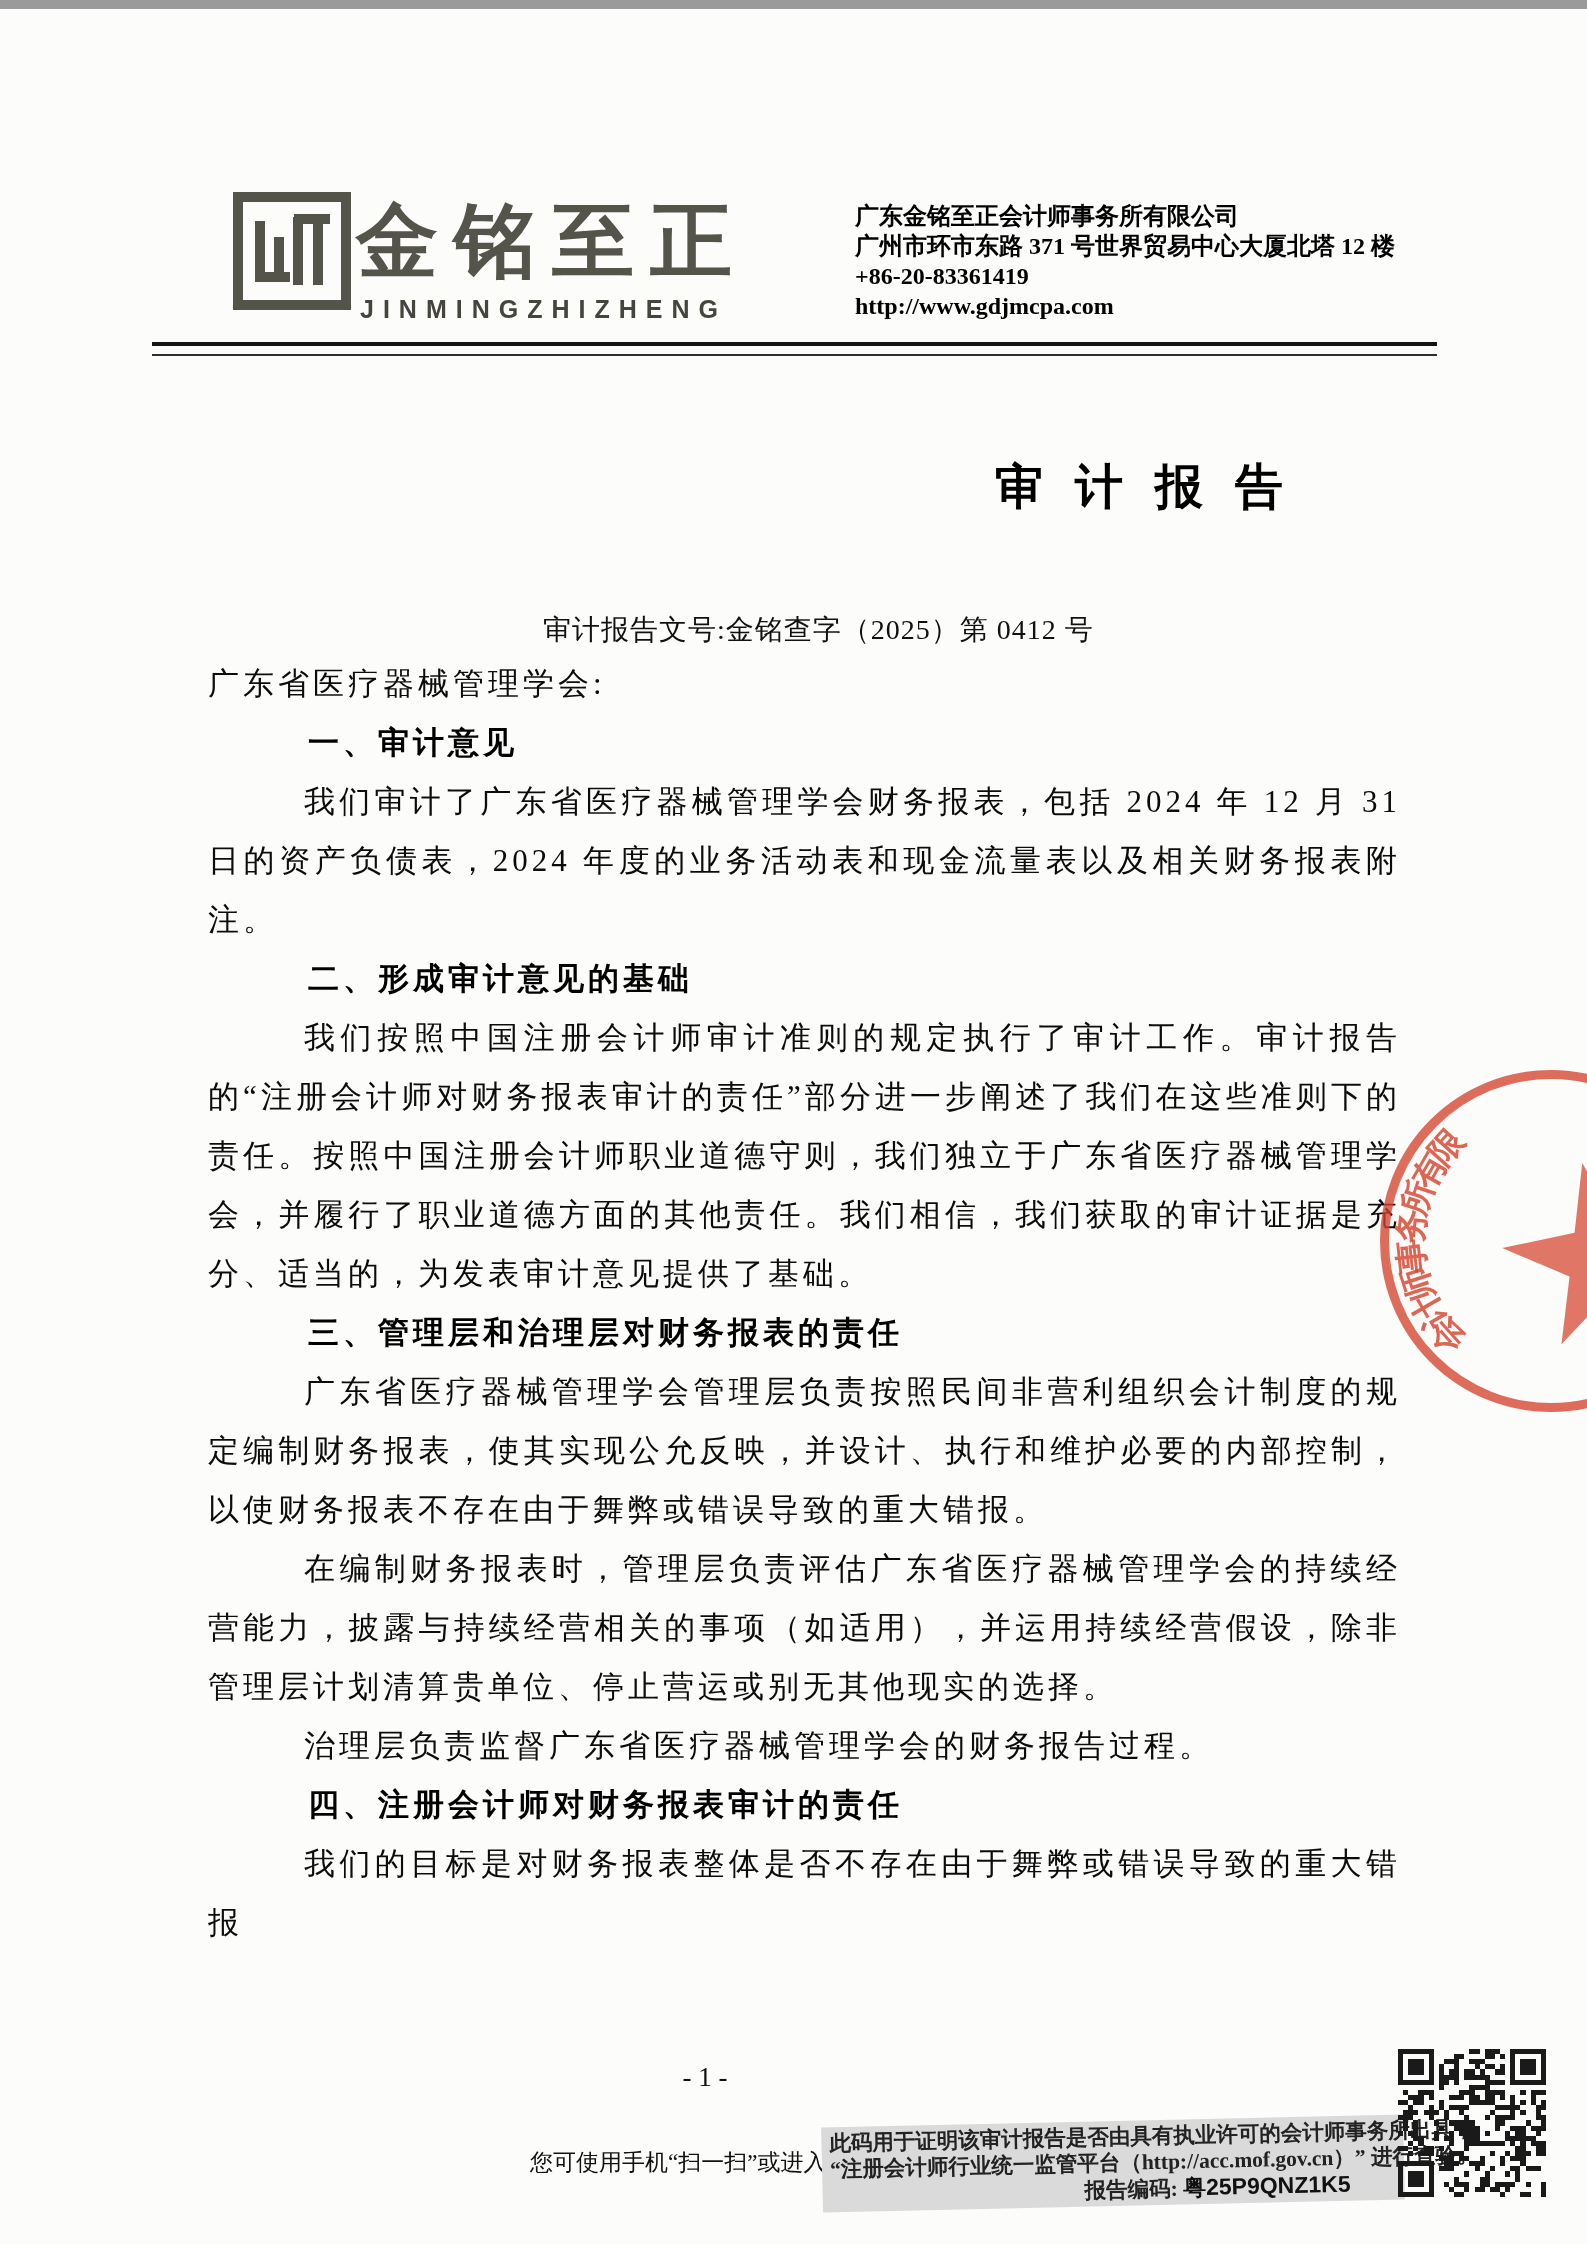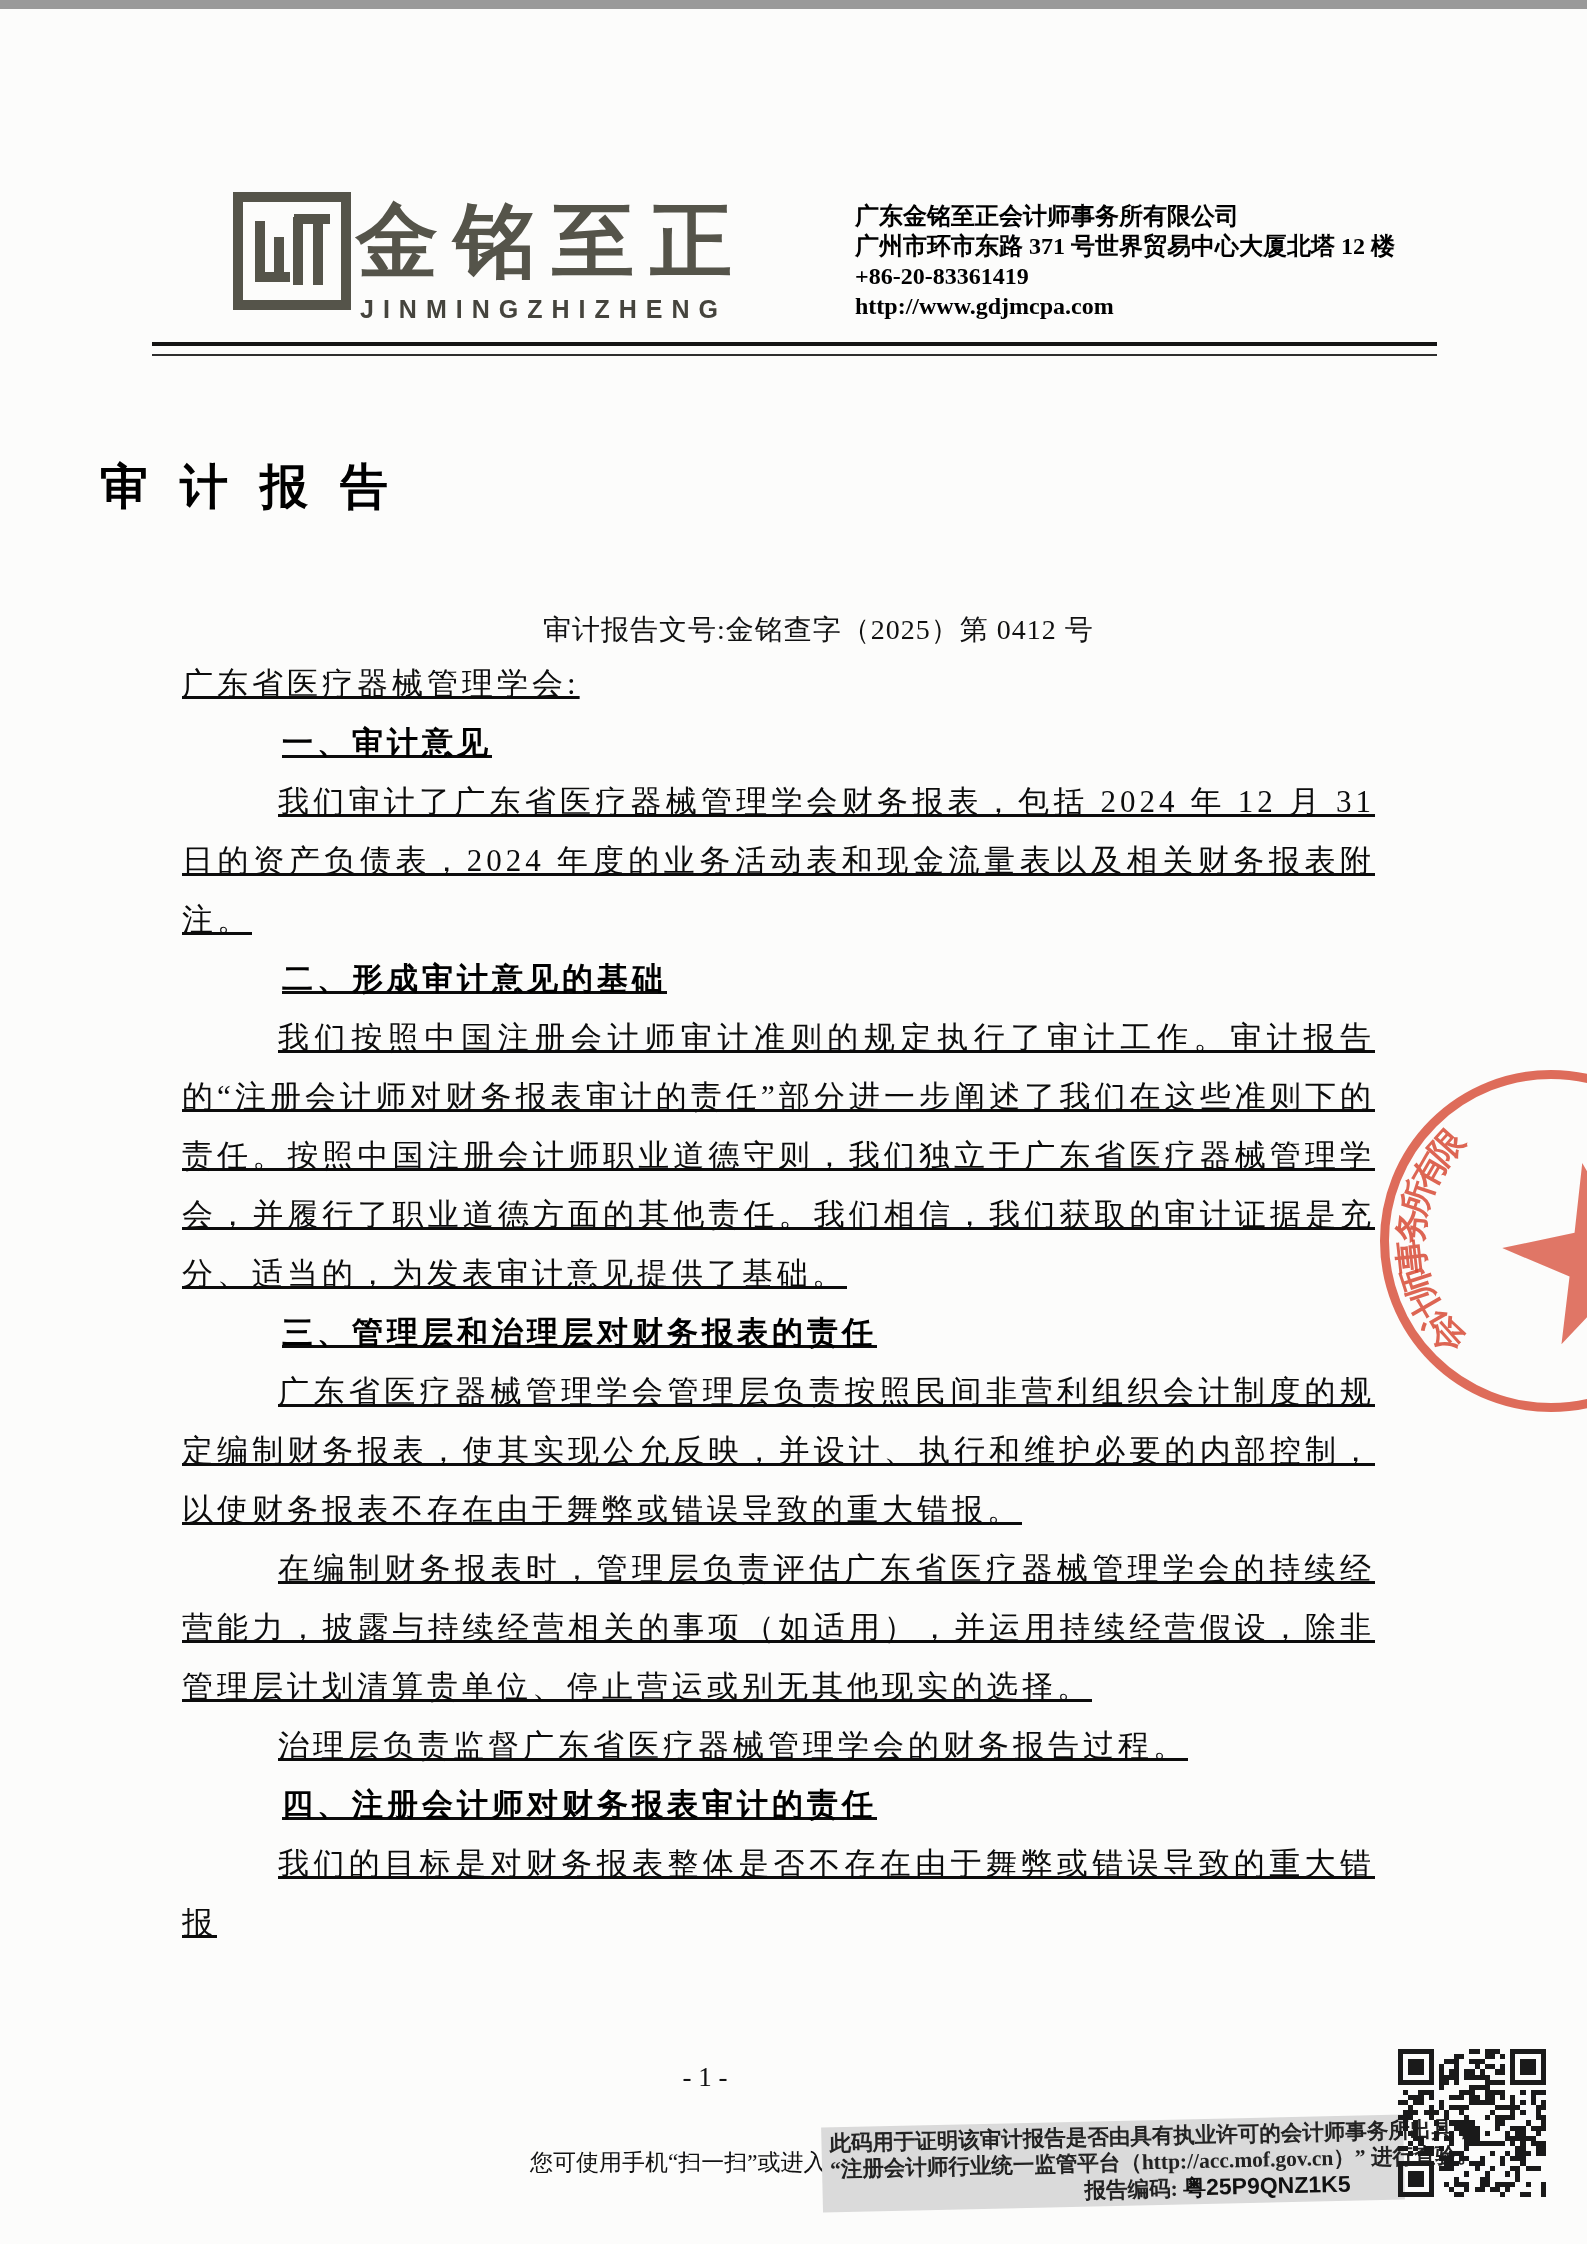--- a/index.html
+++ b/index.html
@@ -12,27 +12,27 @@
            font-family:"Liberation Sans","DejaVu Sans",sans-serif;font-weight:bold;
            font-size:82px;letter-spacing:16px;color:#55544a;white-space:nowrap;}
   .logo-en{position:absolute;left:360px;top:286px;font-family:"Liberation Sans",sans-serif;
            font-weight:bold;font-size:25px;letter-spacing:9px;color:#45443d;white-space:nowrap;}
   .company{position:absolute;top:192px;right:192px;text-align:left;font-weight:bold;
            font-size:24px;line-height:30px;color:#000;}
   .rule-thick{position:absolute;left:152px;top:333px;width:1285px;height:4px;background:#141414;}
   .rule-thin{position:absolute;left:152px;top:345px;width:1285px;height:2px;background:#2e2e2e;}
 
   
-  .title{position:absolute;left:100px;top:446px;width:1193px;text-align:left;
+  .title{position:absolute;left:100px;top:446px;width:1193px;text-align:right;
          font-size:48px;font-weight:bold;letter-spacing:10px;color:#000;white-space:nowrap;}
   .docno{position:absolute;left:543px;top:602px;font-size:28px;letter-spacing:1px;white-space:nowrap;}
 
   
-  .flow{position:absolute;left:182px;top:645px;width:1193px;font-size:31px;line-height:59px;
-        text-align:justify;letter-spacing:4px;color:#0c0c0c;text-decoration:underline;}
+  .flow{position:absolute;left:208px;top:645px;width:1193px;font-size:31px;line-height:59px;
+        text-align:justify;letter-spacing:4px;color:#0c0c0c;}
   .flow p{margin:0;text-indent:96px;}
   .flow p.addr{text-indent:0;}
   .flow h3{margin:0;font-size:31px;line-height:59px;font-weight:bold;text-indent:100px;
            letter-spacing:4px;font-family:"Liberation Sans","DejaVu Sans",sans-serif;color:#000;}
 
   
   .stamp-ring{position:absolute;left:1380px;top:1061px;width:342px;height:342px;box-sizing:border-box;
               border:9px solid rgba(213,67,45,.78);border-radius:50%;}
   .stamp-char{position:absolute;font-size:34px;font-weight:bold;color:rgba(213,67,45,.82);
               font-family:"Liberation Serif",serif;}

